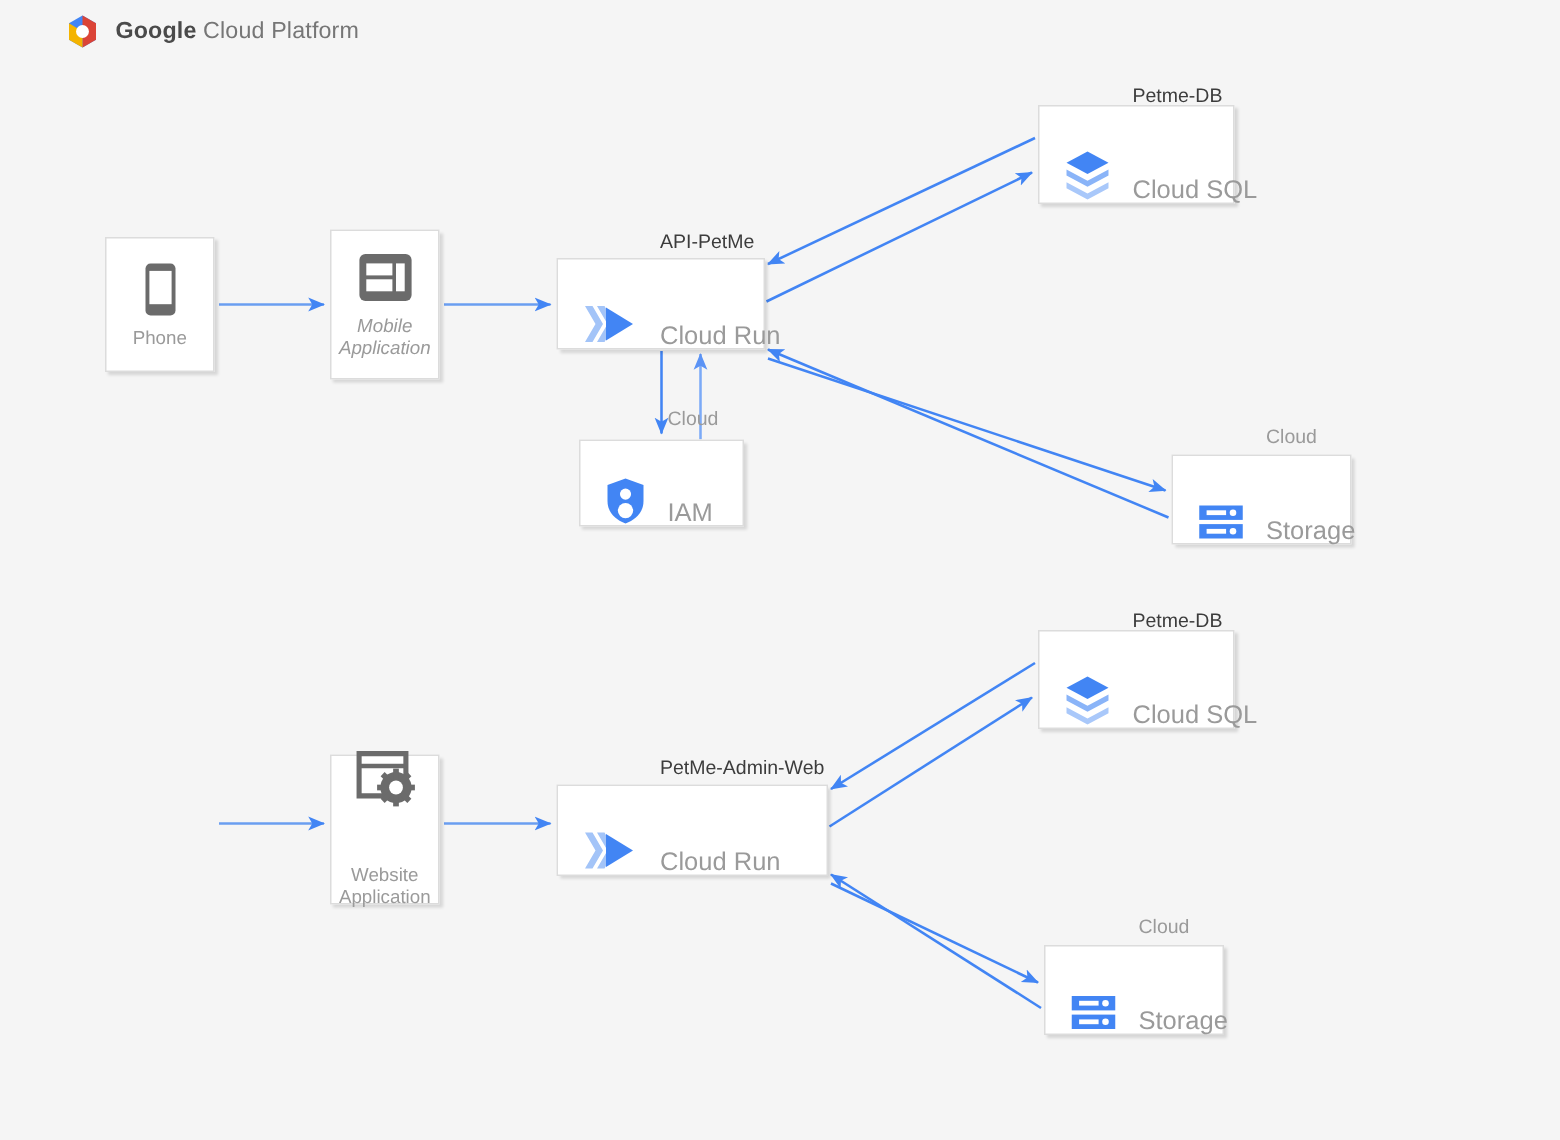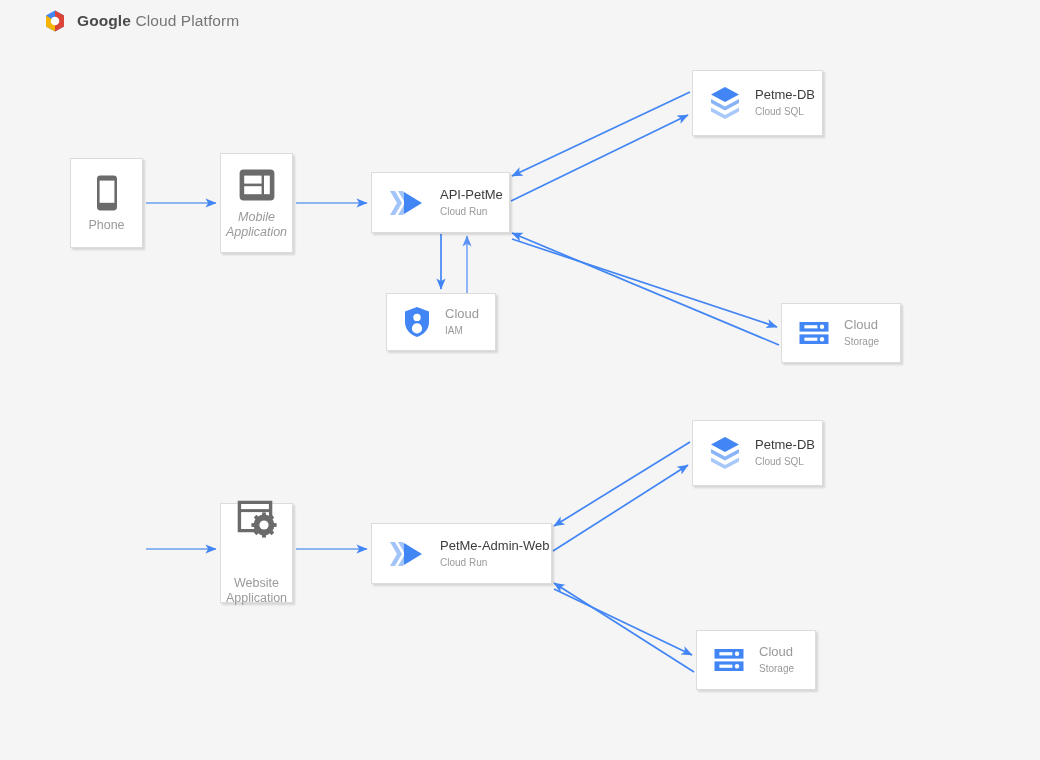--- a/index.html
+++ b/index.html
@@ -71,39 +71,40 @@
   .node.v .ico { margin-bottom: 6px; }
   .node.v .lbl {
     text-align: center;
     font-size: 12.5px;
     color: #9a9a9a;
     line-height: 15px;
   }
   
   .node.h {
     flex-direction: row;
-    align-items: center;
+    align-items: flex-end;
   }
   .node.h .ico {
     flex: 0 0 auto;
     margin-left: 16px;
     margin-right: 14px;
   }
   .node.h .txt { display: flex; flex-direction: column; }
   .node.h .t1 {
     font-size: 13px;
     color: #3c3c3c;
     line-height: 17px;
     white-space: nowrap;
   }
   .node.h .t2 {
-    font-size: 10px;
+    font-size: 17px;
     color: #9a9a9a;
     line-height: 17px;
     white-space: nowrap;
+    margin-top: 46px;
   }
   
   .node.h.gray .t1,
   .node.h.gray .t2 { color: #9a9a9a; }
   .ico svg { display: block; }
 </style>
 </head>
 <body>
 
 <div id="header">

